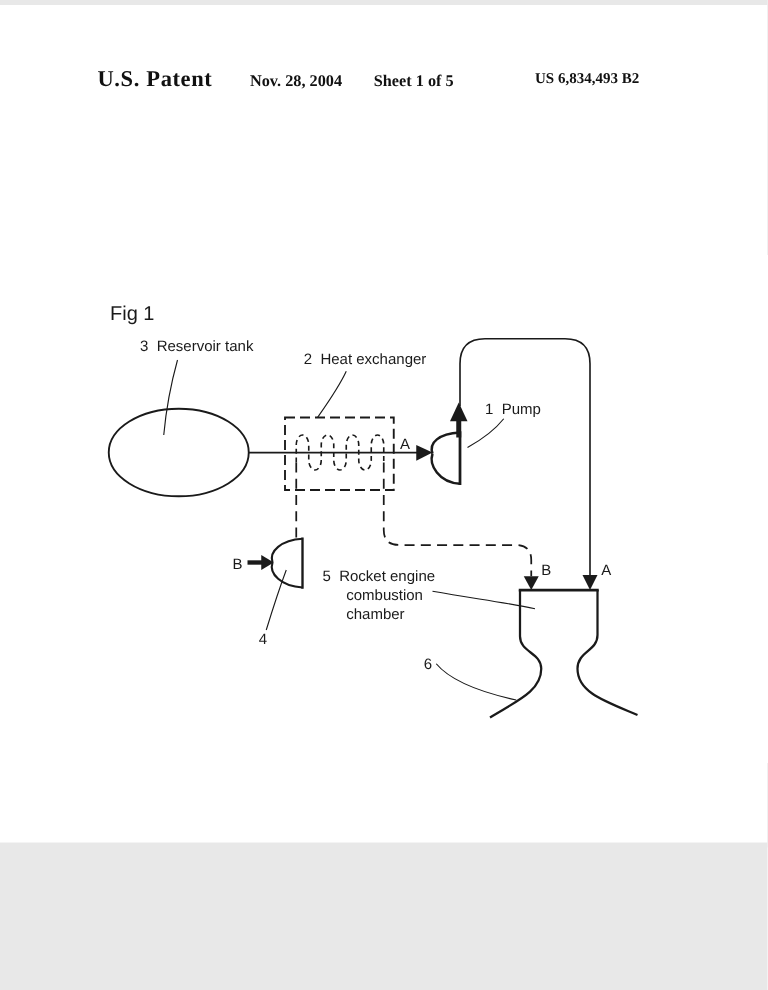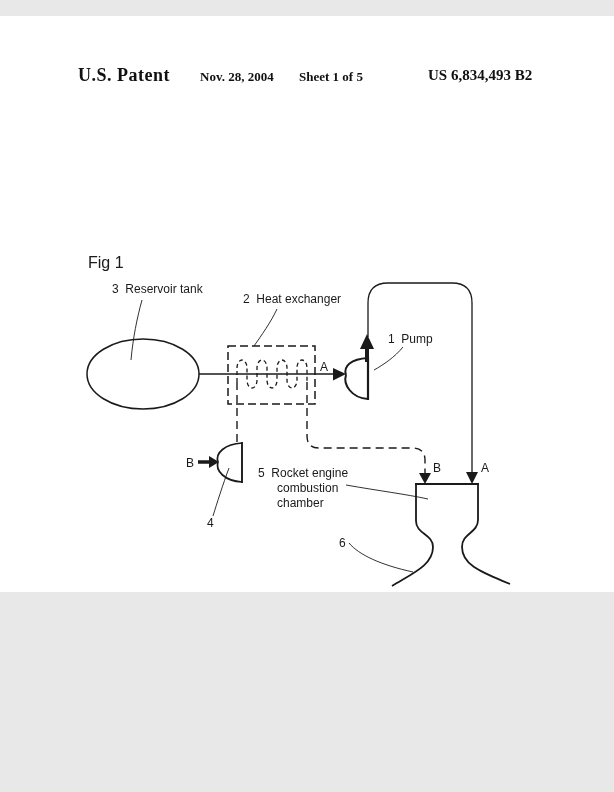--- a/index.html
+++ b/index.html
@@ -1,35 +1,35 @@
 <!DOCTYPE html>
 <html><head>
 <meta charset="utf-8">
 <style>
   html,body{margin:0;padding:0;background:#e8e8e8;}
   .page{
     position:relative;
-    width:614px;height:576px;
+    width:614px;height:670px;
     background:#ffffff;
     font-family:"Liberation Sans",sans-serif;
     overflow:hidden;
-    margin:16px auto;
+    margin:4px auto;
   }
   .hdr-item{
     position:absolute;
     font-family:"Liberation Serif","DejaVu Serif",serif;
     font-weight:bold;
     color:#111;
     white-space:nowrap;
     line-height:1;
   }
   .hdr-title{left:78px;top:50px;font-size:18px;letter-spacing:0.5px;}
   .hdr-date{left:200px;top:54px;font-size:13px;}
   .hdr-sheet{left:299px;top:54px;font-size:13px;font-family:Liberation Serif, serif;}
-  .hdr-patno{left:428px;top:52px;font-size:15px;}
+  .hdr-patno{left:428px;top:52px;font-size:12px;}
   svg{position:absolute;left:0;top:0;}
   svg text{
     font-family:"Liberation Sans","DejaVu Sans",sans-serif;
     fill:#1a1a1a;
   }
   .lbl{font-size:12px;}
   .fig{font-size:16px;}
   .ink{stroke:#1a1a1a;fill:none;}
 </style>
 </head>

